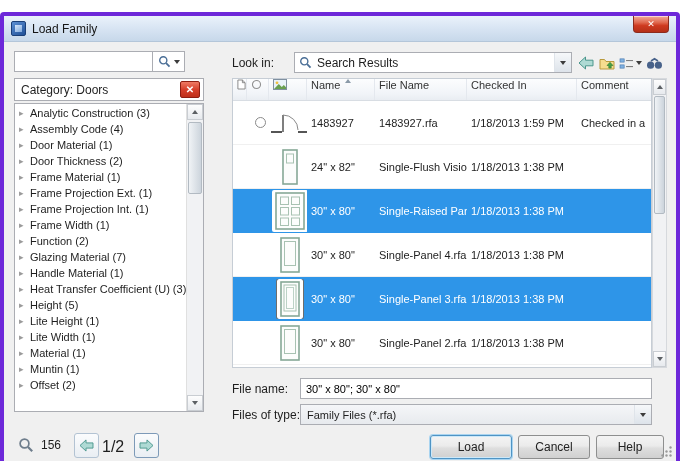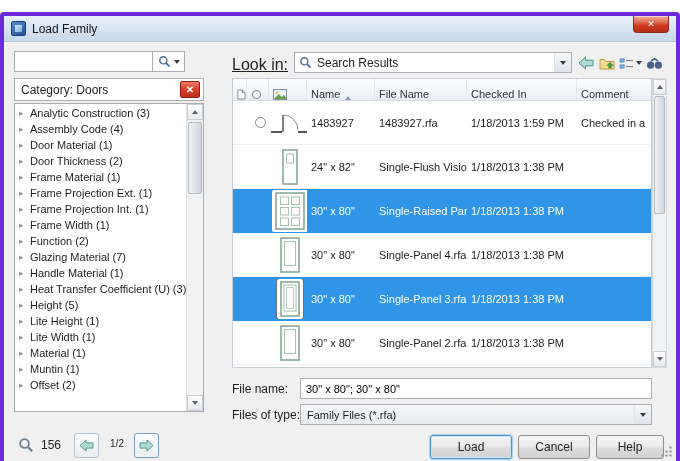--- a/index.html
+++ b/index.html
@@ -49,36 +49,36 @@
               background:linear-gradient(90deg,#f0f3f6,#ccd4dc); cursor:pointer; }
   .tree-scroll { right:0; top:0; width:17px; height:100%; }
   .tree-scroll .sb-thumb { top:18px; height:72px; }
   .table-scroll { left:648px; top:62px; width:15px; height:290px; border:1px solid #d6d9dd; }
   .table-scroll .sb-thumb { top:17px; height:118px; }
   
   .count-box { position:absolute; left:14px; top:421px; display:flex; align-items:center; gap:7px; font-size:12px; }
   .page-btn { position:absolute; top:417px; width:25px; height:25px; border:1px solid #b3c3d3; border-radius:3px;
               background:linear-gradient(180deg,#fbfcfd,#e9eef3); display:flex; align-items:center; justify-content:center; cursor:pointer; }
   .page-prev { left:70px; } .page-next { left:130px; border-color:#7d9ab8; }
-  .page-label { position:absolute; left:98px; top:422px; width:30px; text-align:center; font-size:10px; }
-  
-  .lookin-label { position:absolute; left:228px; top:40px; font-size:16px;text-decoration:underline; }
+  .page-label { position:absolute; left:98px; top:422px; width:30px; text-align:left; font-size:16px; }
+  
+  .lookin-label { position:absolute; left:228px; top:40px; font-size:12px; }
   .lookin-combo { position:absolute; left:290px; top:36px; width:278px; height:21px; background:#fff;
                   border:1px solid #abadb3; display:flex; align-items:center; padding-left:4px; gap:5px; cursor:pointer; }
   .lookin-combo .value { flex:1; font-size:12px; white-space:nowrap; overflow:hidden; }
   .combo-arrow { width:17px; height:100%; display:flex; align-items:center; justify-content:center;
                  border-left:1px solid #dfe4ea; background:linear-gradient(180deg,#f6f8fa,#dde3ea); flex:none; }
   .tool-btn { position:absolute; top:37px; height:20px; background:transparent; border:none; cursor:pointer;
               display:flex; align-items:center; justify-content:center; }
   
   .table { position:absolute; left:228px; top:62px; width:420px; height:290px; background:#fff;
            border:1px solid #c6cdd5; overflow:hidden; }
   .thead { display:flex; height:22px; background:linear-gradient(180deg,#fcfdfe,#f1f4f8 70%,#e9edf2);
            border-bottom:1px solid #d8dde3; }
-  .th { display:flex; align-items:flex-end; padding-left:4px; font-size:11px; color:#333; border-right:1px solid #e4e8ee; }
+  .th { display:flex; align-items:flex-start; padding-left:4px; font-size:11px; color:#333; border-right:1px solid #e4e8ee; }
   .c1 { width:14px; flex:none; } .c2 { width:22px; flex:none; } .c3 { width:38px; flex:none; }
   .c4 { width:68px; flex:none; } .c5 { width:92px; flex:none; } .c6 { width:110px; flex:none; }
   .c7 { flex:1; border-right:none; }
   .sort-asc { width:0; height:0; border-left:3.5px solid transparent; border-right:3.5px solid transparent;
               border-bottom:4px solid #8a9aa8; margin-left:5px; }
   .trow { display:flex; height:44px; align-items:center; border-bottom:1px solid #f0f0f0; cursor:pointer; }
   .trow .cell { font-size:11px; white-space:nowrap; overflow:hidden; padding-left:4px; }
   .trow.selected { background:#2e95e8; color:#fff; border-bottom-color:#2e95e8; }
   .trow .c2 { display:flex; justify-content:center; }
   .trow .c3 { display:flex; justify-content:center; }

